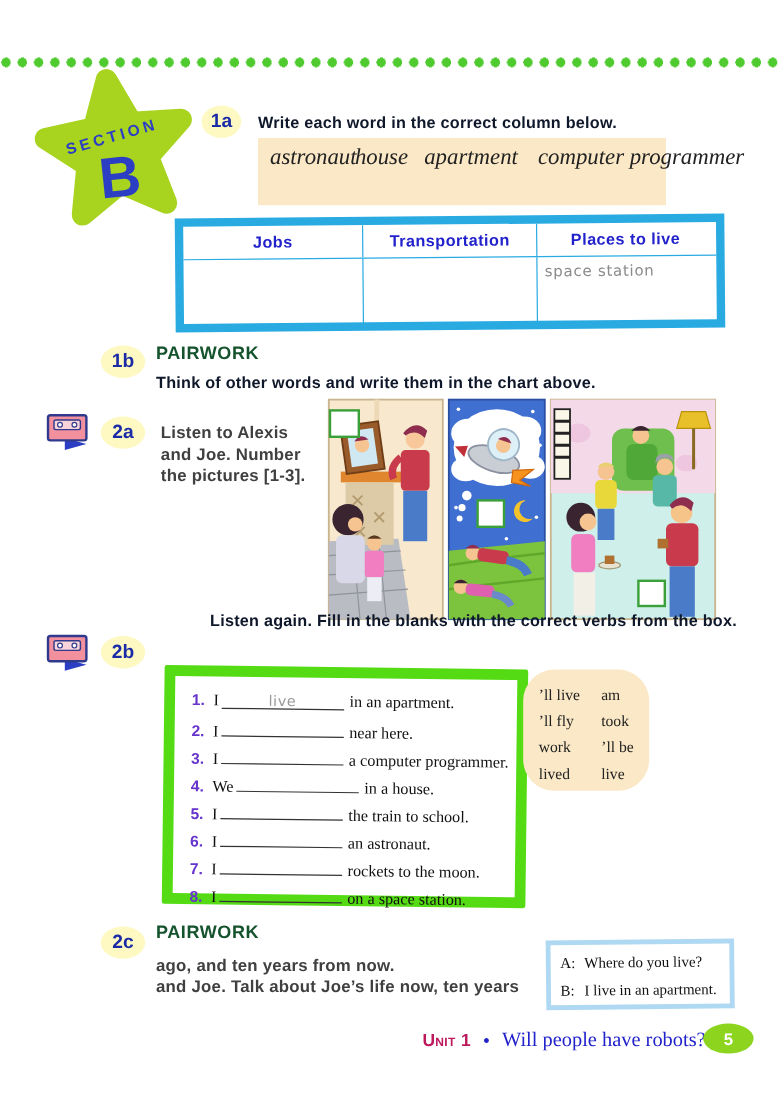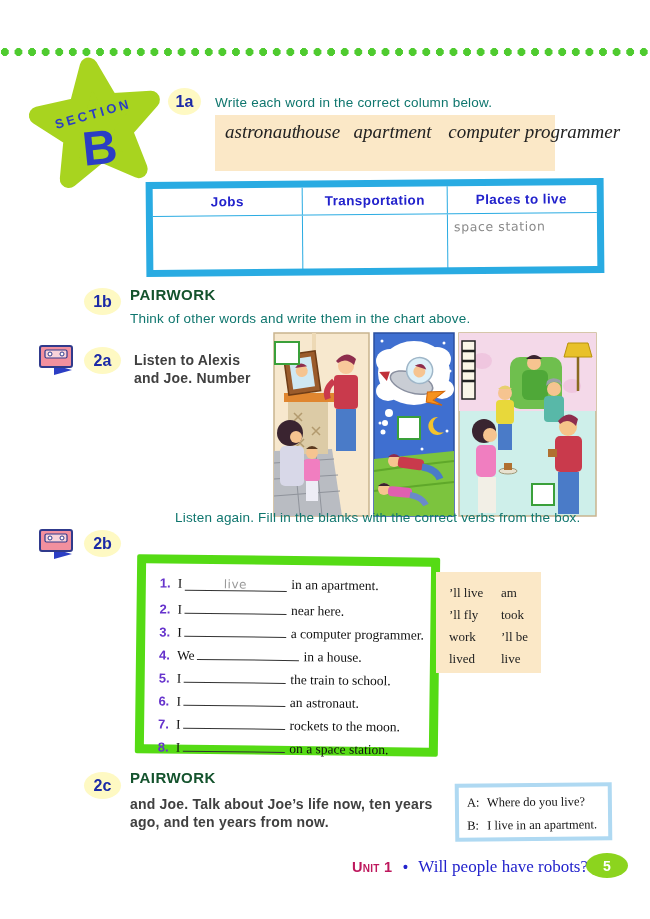--- a/index.html
+++ b/index.html
@@ -16,21 +16,21 @@
     background-size:13.6px 10px;background-repeat:repeat-x;
   }
 
   
   .badge{
     display:flex;align-items:center;justify-content:center;
     width:37px;height:27px;border-radius:50%;
     background:#fef9c3;color:#1B2AA6;font-weight:bold;font-size:16px;
   }
 
-  .instr{font-weight:normal;font-size:13.5px;color:#0f766e;letter-spacing:.2px;}
+  .instr{font-weight:bold;font-size:13.5px;color:#0f172a;letter-spacing:.2px;}
 
   
   .cream-box{background:#FBE8C7;}
   .word-row{height:26px;line-height:26px;font-family:"Liberation Serif",serif;font-size:19px;color:#222;white-space:nowrap;font-style:italic;}
   .word-row span{display:inline-block;}
   .wc1{width:66px;} .wc2{width:53px;} .wc3{width:90px;}
 
   
   .chart-table{
     left:146px;top:180px;width:458px;height:95px;
@@ -61,21 +61,21 @@
     box-sizing:border-box;border-radius:2px;
   }
   .sentence{position:absolute;left:14px;white-space:nowrap;font-family:"Liberation Serif",serif;font-size:13.5px;color:#111;}
   .sentence .num{font-family:"Liberation Sans",sans-serif;font-weight:bold;color:#6633CC;font-size:13px;display:inline-block;width:18px;}
   .blank{
     display:inline-block;width:102px;height:14px;vertical-align:baseline;
     border-bottom:1.2px solid #333;margin:0 5px 0 2px;text-align:center;
   }
   .blank .answer{color:#999;font-size:12px;font-family:"DejaVu Sans",cursive;letter-spacing:.5px;line-height:13px;display:inline-block;}
 
-  .verb-box{left:436px;top:572px;width:105px;height:101px;padding:10px 0 0 13px;box-sizing:border-box;}
+  .verb-box{left:436px;top:558px;width:105px;height:101px;padding:10px 0 0 13px;box-sizing:border-box;border-radius:26px;}
   .verb-row{display:flex;height:22px;line-height:22px;font-family:"Liberation Serif",serif;font-size:13px;color:#222;}
   .verb-row span:first-child{width:52px;}
 
   
   .dialog-box{
     left:455px;top:783px;width:157px;height:58px;
     border:4px solid #AFD9F2;background:#fff;transform:rotate(-0.6deg);
     box-sizing:border-box;padding:8px 6px 0 8px;
   }
   .dialog-row{display:flex;font-family:"Liberation Serif",serif;font-size:12.5px;color:#111;margin-bottom:8px;white-space:nowrap;}
@@ -146,20 +146,21 @@
   <rect x="7" y="6" width="22" height="8" rx="1.5" fill="#F8D3DA" stroke="#303A8C" stroke-width="1.2"></rect>
   <circle cx="12" cy="10" r="2" fill="#ffffff" stroke="#303A8C" stroke-width="1"></circle>
   <circle cx="24" cy="10" r="2" fill="#ffffff" stroke="#303A8C" stroke-width="1"></circle>
 </svg>
 <div class="abs badge" style="left:84px;top:347px;">
   <span>2a</span>
 </div>
 <div class="abs" style="left:134px;top:351px;width:135px;">
   <div class="line13">Listen to Alexis</div>
   <div class="line13">and Joe. Number</div>
+  <div class="line13">the pictures [1-3].</div>
 </div>
 
 <svg class="abs" style="left:272px;top:331px;" width="326" height="187" viewBox="0 0 326 187">
 
   <g>
     <rect x="2" y="2" width="95" height="183" fill="#F7E8CE" stroke="#C9B48E" stroke-width="1.5"></rect>
     <rect x="40" y="2" width="4" height="120" fill="#EDD9B5"></rect>
     <polygon points="2,120 60,118 70,185 2,185" fill="#B9BCC2"></polygon>
     <path d="M2,132 L62,128 M2,148 L66,144 M2,165 L68,160 M22,120 L28,185 M44,124 L50,185" stroke="#8F939B" stroke-width="1" fill="none"></path>
     <rect x="12" y="62" width="52" height="9" fill="#E0862F"></rect>
@@ -332,22 +333,22 @@
     <span>lived</span>
     <span>live</span>
   </div>
 </div>
 
 <div class="abs badge" style="left:84px;top:772px;">
   <span>2c</span>
 </div>
 <div class="abs pairwork" style="left:130px;top:769px;">PAIRWORK</div>
 <div class="abs" style="left:130px;top:795px;width:340px;">
+  <div class="line13">ago, and ten years from now.</div>
   <div class="line13">and Joe. Talk about Joe’s life now, ten years</div>
-  <div class="line13">ago, and ten years from now.</div>
 </div>
 
 <div class="abs dialog-box">
   <div class="dialog-row">
     <span class="spk">A:</span>
     <span>Where do you live?</span>
   </div>
   <div class="dialog-row">
     <span class="spk">B:</span>
     <span>I live in an apartment.</span>

